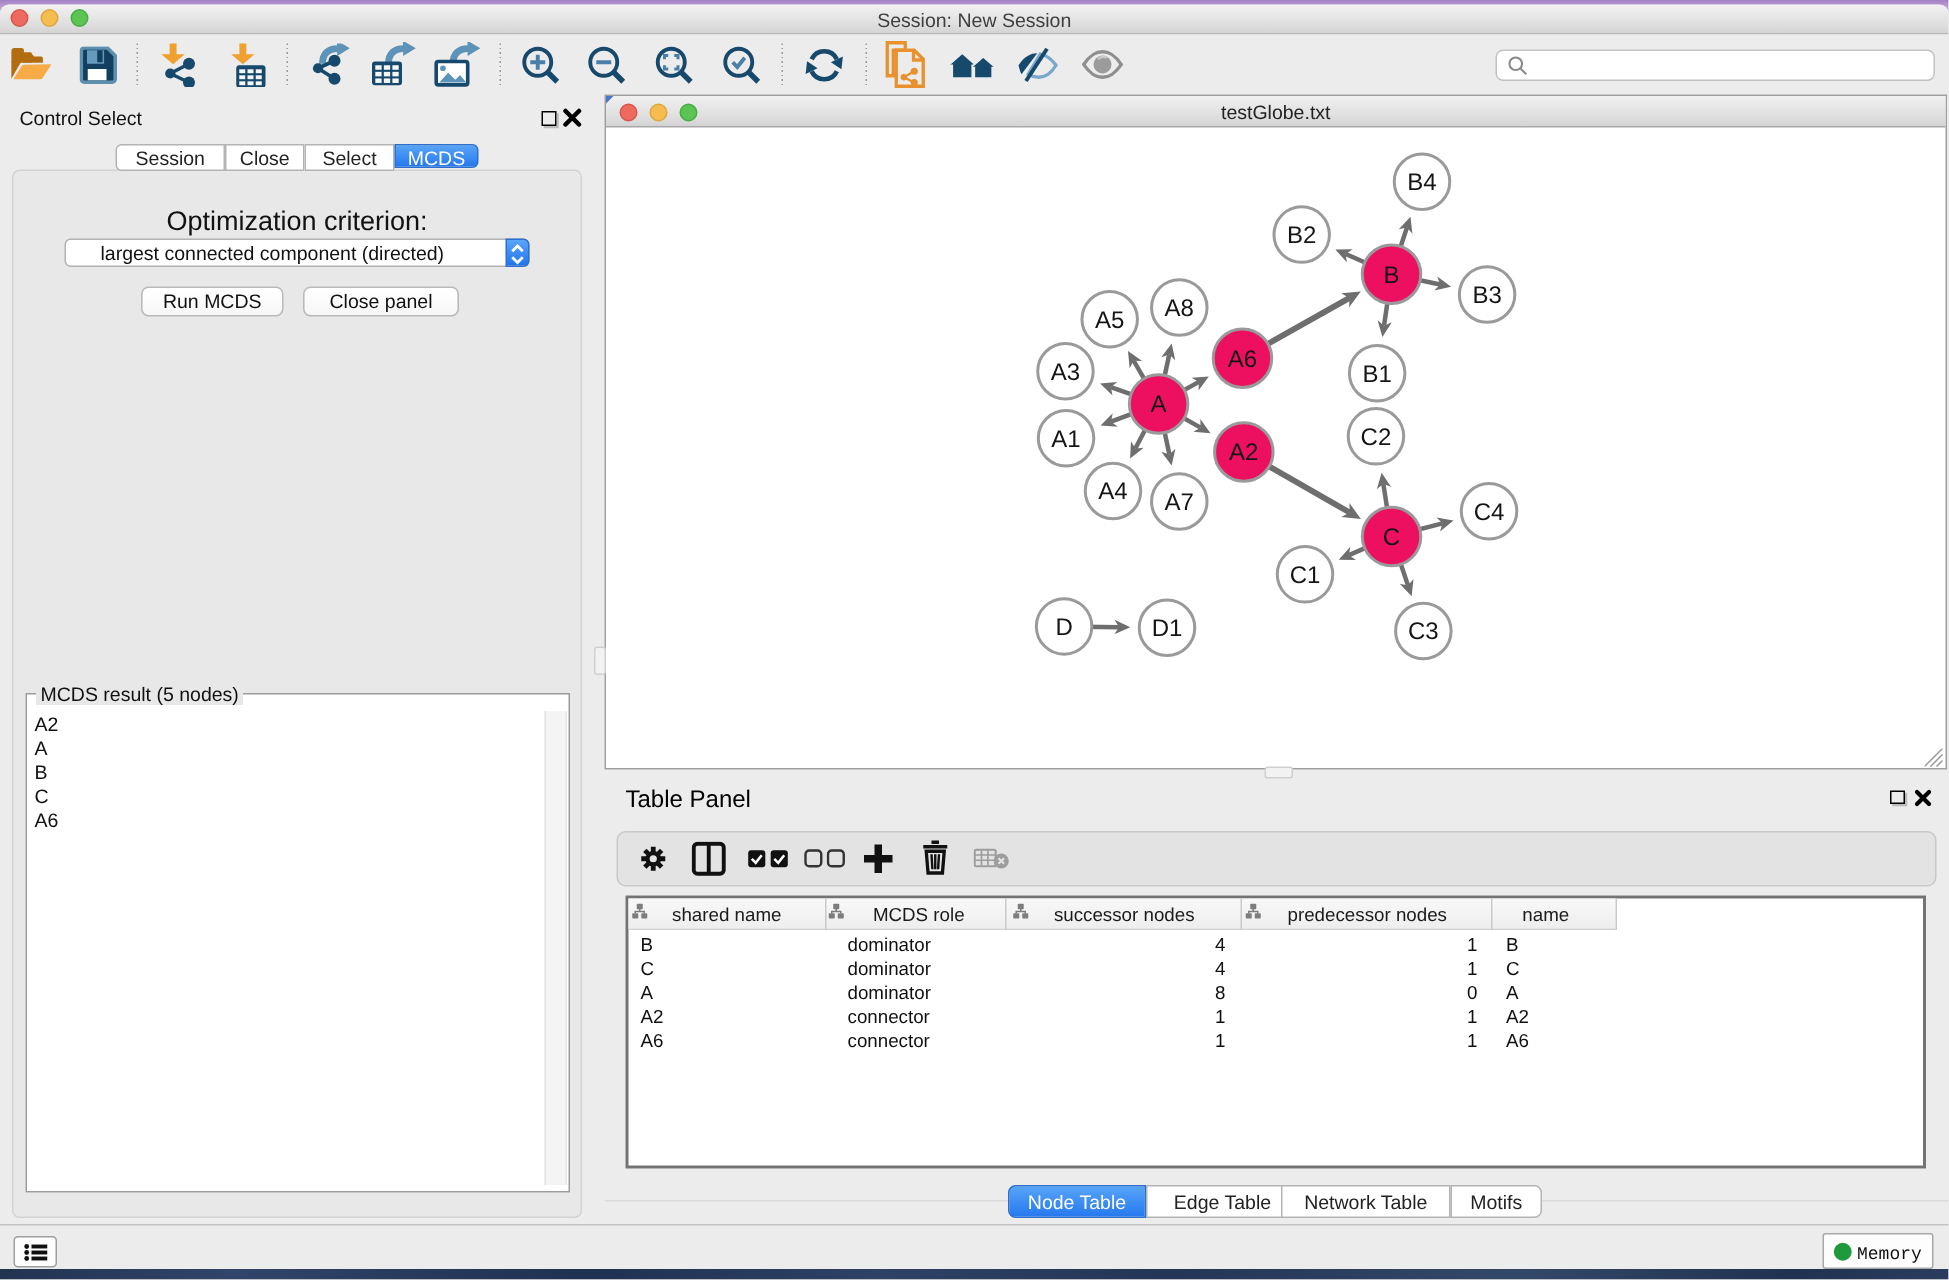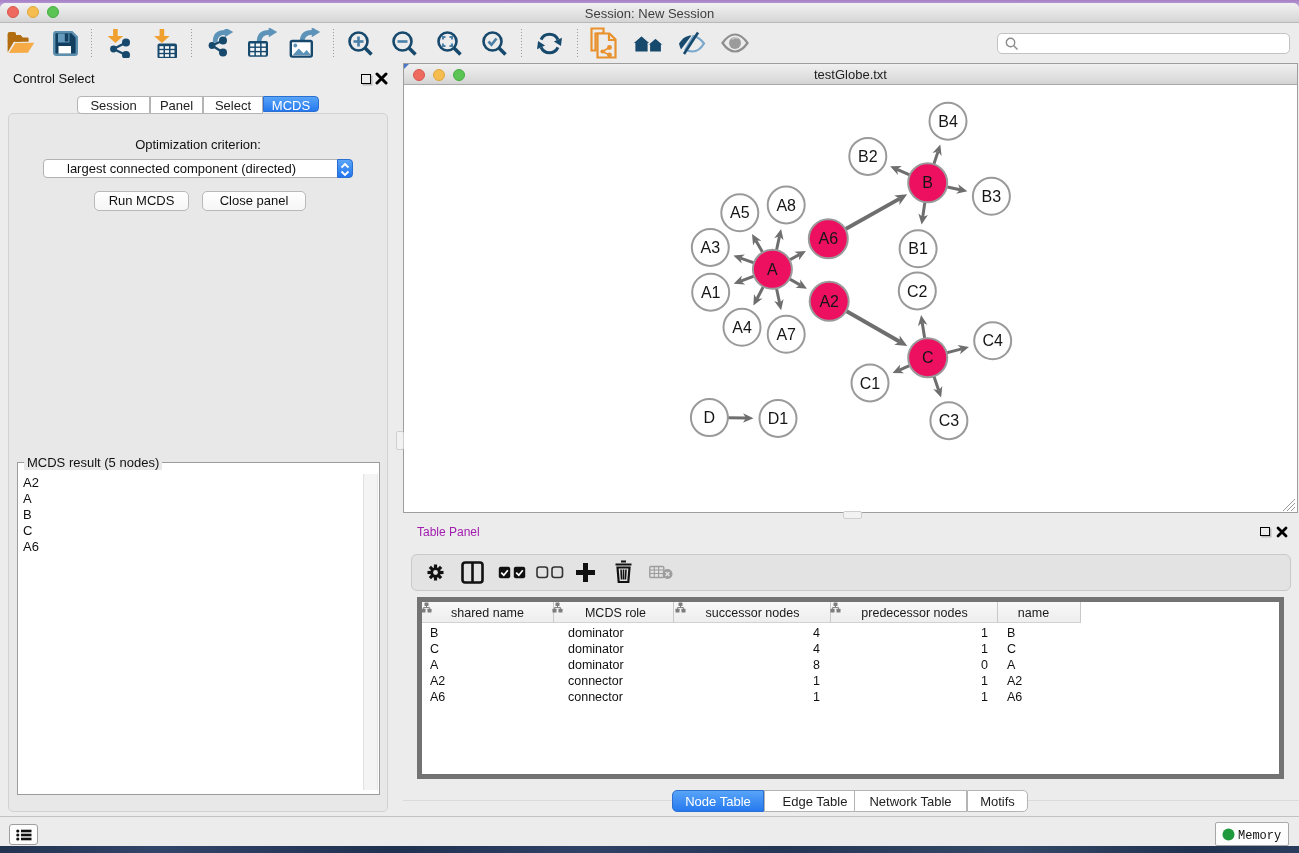--- a/index.html
+++ b/index.html
@@ -10,39 +10,39 @@
 #tbar{left:0;top:3px;width:1299px;height:20px;background:linear-gradient(180deg,#f2f2f2,#dddddd 75%,#d4d4d4);border-radius:6px 6px 0 0;border-bottom:1px solid #b9b9b9;}
 .tl{position:absolute;width:12px;height:12px;border-radius:50%;}
 #ttitle{left:0;top:6px;width:1299px;text-align:center;font-size:13px;color:#3e3e3e;}
 .sep{width:1px;height:28px;background-image:repeating-linear-gradient(180deg,#9a9a9a 0 1px,transparent 1px 3px);}
 #search{left:997px;top:33px;width:293px;height:21px;background:#fff;border:1px solid #c2c2c2;border-radius:5px;}
 #cptitle{left:13px;top:71px;font-size:13px;color:#111;}
 #cpfloat{left:361px;top:74px;width:10px;height:10px;border:1.6px solid #000;box-shadow:1.5px 1.5px 0 #bbb;}
 #cppane{left:8px;top:113px;width:380px;height:699px;background:#e8e8e8;border:1px solid #d2d2d2;border-radius:5px;}
 .seg{position:absolute;background:#fff;border:1px solid #b4b4b4;color:#222;font-size:13px;text-align:center;}
 .segsel{background:linear-gradient(180deg,#58a4f8,#2579ee);color:#fff;border-color:#2b70d0;}
-#optlab{left:0px;top:137px;width:396px;text-align:center;font-size:13px;color:#111;}
+#optlab{left:0px;top:137px;width:396px;text-align:center;font-size:18px;color:#111;}
 #combo{left:43px;top:159px;width:310px;height:19px;background:#fff;border:1px solid #b2b2b2;border-radius:4px;}
 #combot{left:57px;top:161px;font-size:13px;color:#111;padding-left:10px;}
 #stepper{left:337px;top:159px;width:16px;height:19px;border-radius:0 4px 4px 0;background:linear-gradient(180deg,#5ba5f9,#2174ee);border:1px solid #2b70d0;}
 .btn{position:absolute;height:20px;background:linear-gradient(180deg,#ffffff,#f6f6f6);border:1px solid #b9b9b9;border-radius:5px;font-size:13px;color:#111;text-align:center;line-height:18px;}
 #grp{left:17px;top:462px;width:363px;height:333px;background:#fff;border:1px solid #9c9c9c;}
 #grplab{left:24px;top:455px;font-size:13px;color:#111;background:#e8e8e8;padding:0 3px;}
 #gscroll{left:345px;top:11px;width:15px;height:316px;background:#f4f4f4;border-left:1px solid #e2e2e2;border-right:1px solid #e8e8e8;}
 .li{position:absolute;left:5px;font-size:13px;color:#111;}
 #nwin{left:403px;top:63px;width:895px;height:450px;background:#fff;border:1px solid #9e9e9e;}
 #ntbar{left:404px;top:64px;width:893px;height:21px;background:linear-gradient(180deg,#f0f0f0,#dedede 70%,#d3d3d3);border-bottom:1px solid #a8a8a8;}
 #nttitle{left:404px;top:67px;width:893px;text-align:center;font-size:13px;color:#222;}
 #bluetri{left:404px;top:64px;width:0;height:0;border-left:5px solid #4a77c8;border-bottom:5px solid transparent;}
 #lgrip{left:396px;top:431px;width:8px;height:19px;background:#f2f2f2;border:1px solid #cfcfcf;border-radius:2px;}
 #bgrip{left:843px;top:511px;width:19px;height:8px;background:#f2f2f2;border:1px solid #cfcfcf;border-radius:2px;}
-#tptitle{left:417px;top:525px;font-size:12px;color:#a21caf;}
+#tptitle{left:417px;top:525px;font-size:16px;color:#000000;}
 #tpfloat{left:1260px;top:527px;width:10px;height:9px;border:1.6px solid #000;box-shadow:1.5px 1.5px 0 #bbb;}
 #ttoolbar{left:411px;top:554px;width:880px;height:37px;background:#e3e3e3;border:1px solid #c9c9c9;border-radius:6px;}
-#tbl{left:417px;top:597px;width:867px;height:182px;background:#fff;border:5px solid #737373;}
+#tbl{left:417px;top:597px;width:867px;height:182px;background:#fff;border:2px solid #737373;}
 #thead{position:absolute;left:0;top:0;width:659px;height:21px;background:linear-gradient(180deg,#f8f8f8,#eeeeee);border-bottom:1px solid #d2d2d2;border-right:1px solid #c9c9c9;}
 .hdiv{position:absolute;top:0;width:1px;height:21px;background:#c9c9c9;}
 .hlab{position:absolute;top:4px;font-size:12.5px;color:#1a1a1a;width:140px;text-align:center;}
 .cell{position:absolute;font-size:12.5px;color:#111;}
 #lineb{left:403px;top:800px;width:896px;height:1px;background:#dadada;}
 #sbar{left:0;top:816px;width:1299px;height:30px;background:#ececec;border-top:1px solid #c2c2c2;}
 #listbtn{left:9px;top:824px;width:29px;height:21px;background:#fdfdfd;border:1px solid #9e9e9e;border-radius:3px;}
 #membtn{left:1215px;top:822px;width:74px;height:24px;background:#fdfdfd;border:1px solid #a8a8a8;border-radius:2px;}
 </style></head>
 <body>
@@ -202,21 +202,21 @@
     <line x1="8.8" y1="8.8" x2="12.5" y2="12.5" stroke="#8a8a8a" stroke-width="1.4"></line>
   </svg>
 
 <div class="abs" id="cppane"></div>
 <div class="abs" id="cptitle">Control Select</div>
 <div class="abs" id="cpfloat"></div>
 <svg class="abs" style="left:375px;top:72px" width="13" height="13" viewBox="0 0 13 13">
     <path d="M2 2 L11 11 M11 2 L2 11" stroke="#000" stroke-width="3" stroke-linecap="round"></path>
   </svg>
 <div class="seg" style="left:77px;top:96px;width:73px;height:18px;line-height:17px;border-radius:4px 0 0 4px;">Session</div>
-<div class="seg" style="left:150px;top:96px;width:53px;height:18px;line-height:17px;">Panel</div>
+<div class="seg" style="left:150px;top:96px;width:53px;height:18px;line-height:17px;">Close</div>
 <div class="seg" style="left:203px;top:96px;width:60px;height:18px;line-height:17px;">Select</div>
 <div class="seg segsel" style="left:263px;top:96px;width:56px;height:16px;line-height:17px;border-radius:0 4px 4px 0;">MCDS</div>
 <div class="abs" id="optlab">Optimization criterion:</div>
 <div class="abs" id="combo"></div>
 <div class="abs" id="combot">largest connected component (directed)</div>
 <div class="abs" id="stepper"></div>
 <svg class="abs" style="left:339px;top:162px" width="12" height="15" viewBox="0 0 12 15">
     <path d="M2.5 5.5 L6 2 L9.5 5.5" fill="none" stroke="#fff" stroke-width="1.8"></path>
     <path d="M2.5 9.5 L6 13 L9.5 9.5" fill="none" stroke="#fff" stroke-width="1.8"></path>
   </svg>

